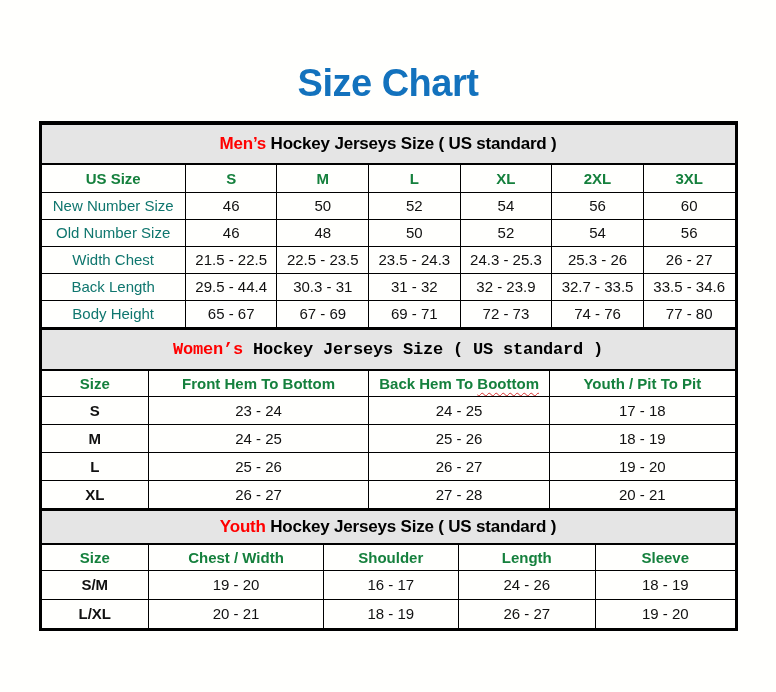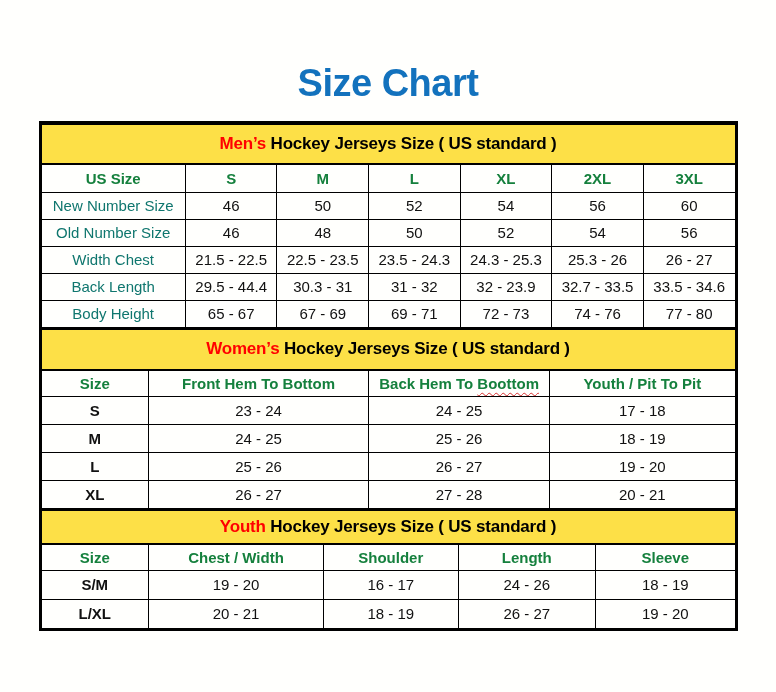--- a/index.html
+++ b/index.html
@@ -32,39 +32,39 @@
   table.sz td, table.sz th {
     border: 1px solid #000;
     text-align: center;
     vertical-align: middle;
     font-size: 15px;
     padding: 0 2px;
     overflow: hidden;
     white-space: nowrap;
   }
   tr.band td {
-    background: #fde047;
+    background: #e5e5e5;
     border-top: 2px solid #000;
     border-bottom: 2px solid #000;
     font-weight: bold;
     font-size: 17px;
     letter-spacing: -0.2px;
   }
   .band-red { color: #ff0000; }
   .band-black { color: #000; }
   tr.head th { font-weight: bold; color: #15803d; margin-top: 42px; }
   td.rowlabel { color: #0f766e; }
   td.rowlabel-bold, .mens tr.head th, .womens tr.head th, .youth tr.head th {
     font-weight: bold;
   }
   
   .mens tr.band td   { height: 40px; }
   .mens tr.head th   { height: 28px; }
   .mens tbody td     { height: 27px; }
-  .womens tr.band td { height: 41px; }
+  .womens tr.band td { height: 41px; font-family: Liberation Mono, monospace; }
   .womens tr.head th { height: 27px; }
   .womens tbody td   { height: 28px; }
   .youth tr.band td  { height: 34px; }
   .youth tr.head th  { height: 26px; }
   .youth tbody td    { height: 29px; }
   .squiggle {
     text-decoration: underline;
     text-decoration-style: wavy;
     text-decoration-color: #d62f2f;
     text-decoration-thickness: 1px;

